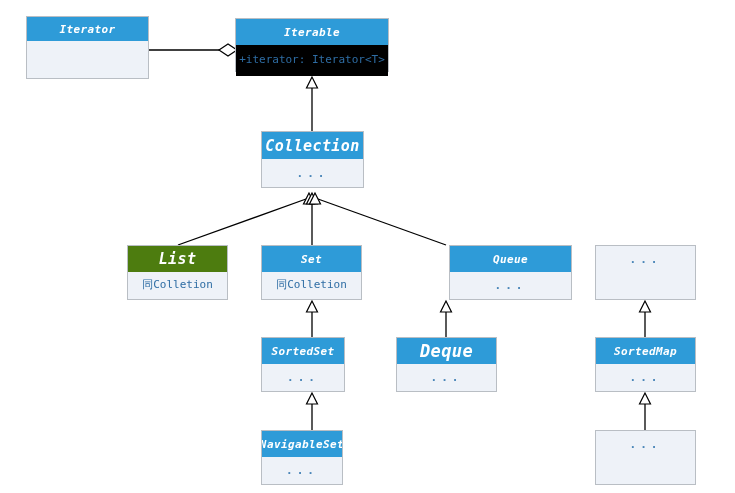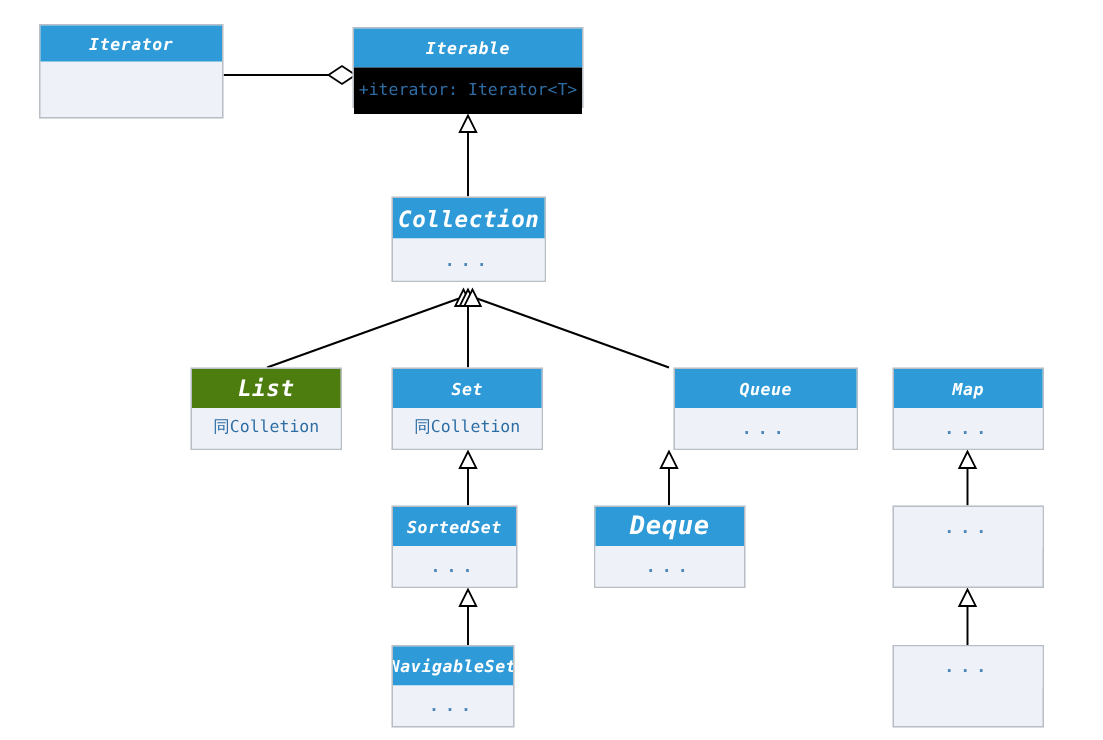--- a/index.html
+++ b/index.html
@@ -142,38 +142,38 @@
           <div class="attr-line" style="color: rgb(46, 109, 164);">同Colletion</div>
         </div>
       </div>
       <div class="uml-class" style="left: 408px; top: 245px; width: 123px; height: 55px; border-color: rgb(185, 190, 196); margin-left: 41px;">
         <div class="uml-header" style="height: 26px; font-size: 11px; background: rgb(46, 155, 216); color: rgb(255, 255, 255);">Queue</div>
         <div class="uml-body" style="height: 27px; font-size: 11px; background: rgb(238, 242, 248);">
           <div class="dots" style="color: rgb(74, 134, 184);">...</div>
         </div>
       </div>
       <div class="uml-class" style="left: 595px; top: 245px; width: 101px; height: 55px; border-color: rgb(185, 190, 196);">
-        <div class="uml-header" style="height: 26px; font-size: 11px; background: rgb(46, 155, 216); color: rgb(255, 255, 255);">Map</div>
         <div class="uml-body" style="height: 27px; font-size: 11px; background: rgb(238, 242, 248);">
           <div class="dots" style="color: rgb(74, 134, 184);">...</div>
         </div>
       </div>
       <div class="uml-class" style="left: 261px; top: 337px; width: 84px; height: 55px; border-color: rgb(185, 190, 196);">
         <div class="uml-header" style="height: 26px; font-size: 11px; background: rgb(46, 155, 216); color: rgb(255, 255, 255);">SortedSet</div>
         <div class="uml-body" style="height: 27px; font-size: 11px; background: rgb(238, 242, 248);">
           <div class="dots" style="color: rgb(74, 134, 184);">...</div>
         </div>
       </div>
       <div class="uml-class" style="left: 396px; top: 337px; width: 101px; height: 55px; border-color: rgb(185, 190, 196);">
         <div class="uml-header" style="height: 26px; font-size: 17px; background: rgb(46, 155, 216); color: rgb(255, 255, 255);">Deque</div>
         <div class="uml-body" style="height: 27px; font-size: 11px; background: rgb(238, 242, 248);">
           <div class="dots" style="color: rgb(74, 134, 184);">...</div>
         </div>
       </div>
       <div class="uml-class" style="left: 595px; top: 337px; width: 101px; height: 55px; border-color: rgb(185, 190, 196);">
+        <div class="uml-header" style="height: 26px; font-size: 11px; background: rgb(46, 155, 216); color: rgb(255, 255, 255);">SortedMap</div>
         <div class="uml-body" style="height: 27px; font-size: 11px; background: rgb(238, 242, 248);">
           <div class="dots" style="color: rgb(74, 134, 184);">...</div>
         </div>
       </div>
       <div class="uml-class" style="left: 261px; top: 430px; width: 82px; height: 55px; border-color: rgb(185, 190, 196);">
         <div class="uml-header" style="height: 26px; font-size: 11px; background: rgb(46, 155, 216); color: rgb(255, 255, 255);">NavigableSet</div>
         <div class="uml-body" style="height: 27px; font-size: 11px; background: rgb(238, 242, 248);">
           <div class="dots" style="color: rgb(74, 134, 184);">...</div>
         </div>
       </div>

